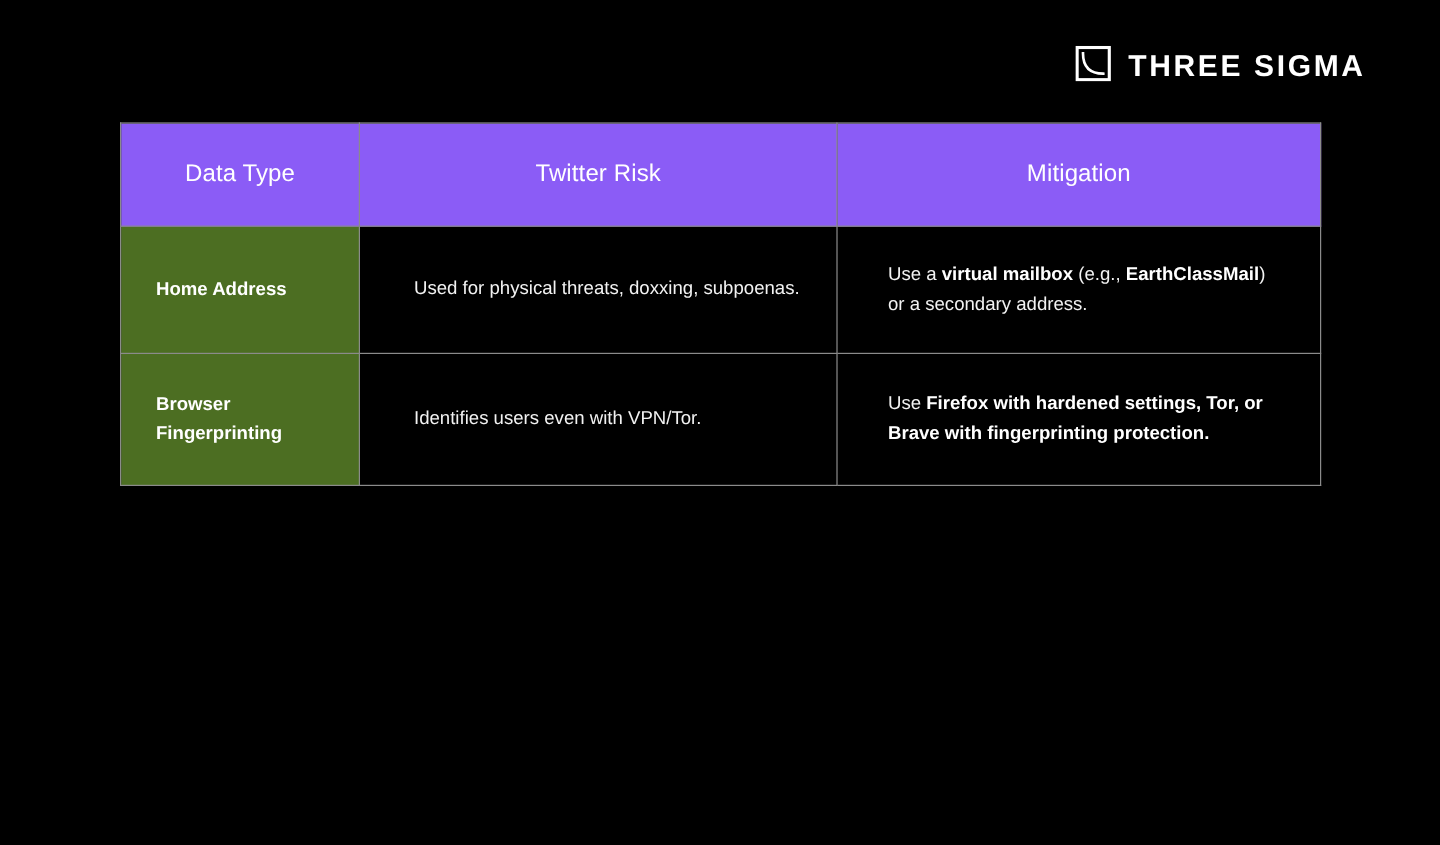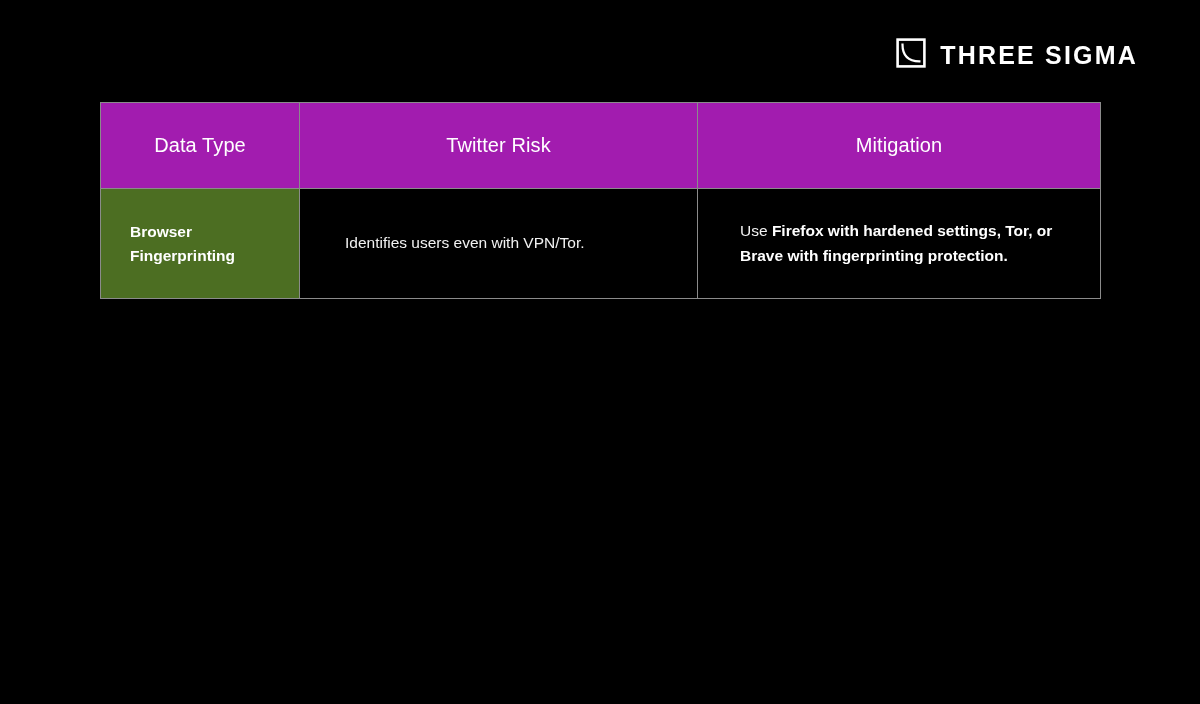--- a/index.html
+++ b/index.html
@@ -59,21 +59,21 @@
 
   table.matrix th,
   table.matrix td {
     border: 1px solid #8b8b8b;
     vertical-align: middle;
     box-sizing: border-box;
   }
 
   
   thead th {
-    background: #a21caf;
+    background: #8b5cf6;
     color: #ffffff;
     font-size: 20px;
     font-weight: normal;
     text-align: center;
     height: 86px;
     padding: 0 10px;
     letter-spacing: 0.1px;
   }
 
   
@@ -128,20 +128,25 @@
     </colgroup>
     <thead>
       <tr>
         <th>Data Type</th>
         <th>Twitter Risk</th>
         <th>Mitigation</th>
       </tr>
     </thead>
     <tbody>
 
+      <tr>
+        <td class="label-cell">Home Address</td>
+        <td class="risk-cell">Used for physical threats, doxxing, subpoenas.</td>
+        <td class="mitigation-cell"><span>Use a </span><span class="b">virtual mailbox</span><span> (e.g., </span><span class="b">EarthClassMail</span><span>) or a secondary address.</span></td>
+      </tr>
 
 
 
       <tr class="tall">
         <td class="label-cell">Browser Fingerprinting</td>
         <td class="risk-cell">Identifies users even with VPN/Tor.</td>
         <td class="mitigation-cell"><span>Use </span><span class="b">Firefox with hardened settings, Tor, or Brave with fingerprinting protection.</span></td>
       </tr>
 
     </tbody>

